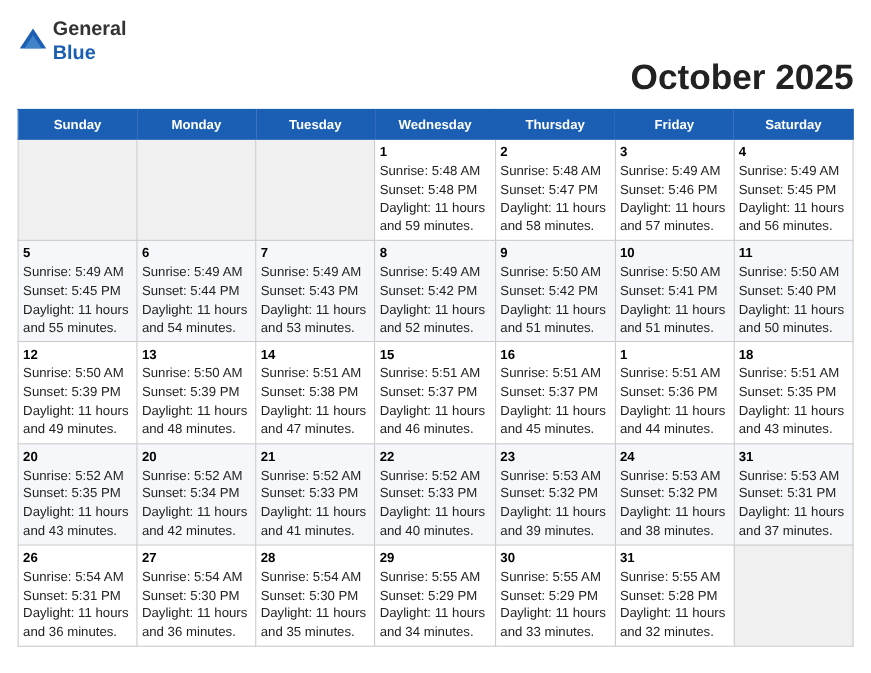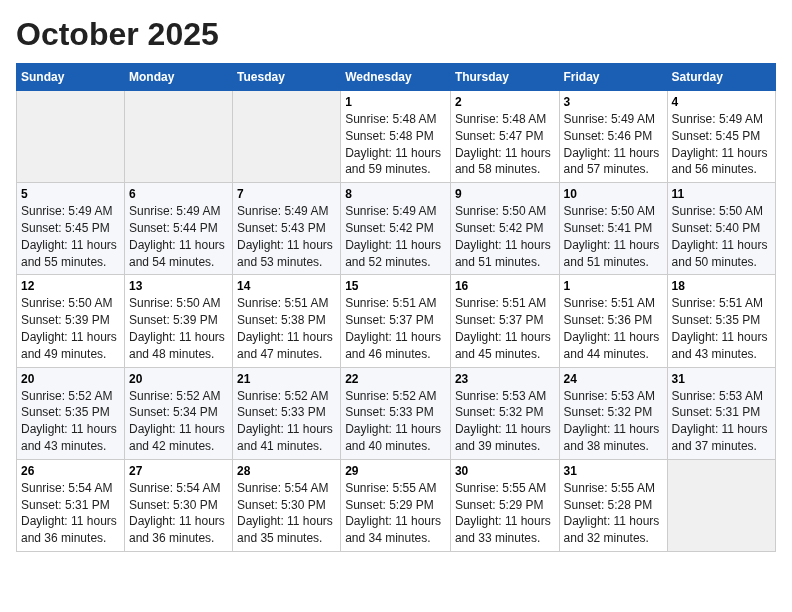--- a/index.html
+++ b/index.html
@@ -27,40 +27,41 @@
     }
     .logo-text .general { color: #333; }
     .logo-text .blue { color: #1a5fb4; }
     .logo-icon {
       width: 28px;
       height: 28px;
       margin-right: 4px;
     }
     .title-block {
       text-align: right;
+      margin-top: 36px;
     }
     .month-title {
       font-size: 32px;
       font-weight: bold;
       color: #222;
     }
     .location {
       font-size: 14px;
       color: #444;
     }
     .calendar {
       width: 100%;
       border-collapse: collapse;
       font-size: 11px;
     }
     .calendar thead th {
       background-color: #1a5fb4;
       color: #fff;
       padding: 6px 4px;
-      text-align: left;
+      text-align: center;
       font-size: 12px;
       border: 1px solid #1a5fb4;
     }
     .calendar tbody td {
       border: 1px solid #ccc;
       vertical-align: top;
       padding: 4px;
       width: 113px;
       min-height: 80px;
       background: #fff;
@@ -80,20 +81,30 @@
       line-height: 1.4;
     }
     .empty-cell {
       background: #f0f0f0 !important;
     }
   </style>
 </head>
 <body>
 
 <div class="header">
+  <div class="logo">
+    <svg class="logo-icon" viewBox="0 0 28 28" xmlns="http://www.w3.org/2000/svg">
+      <polygon points="14,2 26,20 2,20" fill="#1a5fb4"></polygon>
+      <polygon points="14,8 22,20 6,20" fill="#5b9bd5" opacity="0.6"></polygon>
+    </svg>
+    <div class="logo-text">
+      <div class="general">General</div>
+      <div class="blue">Blue</div>
+    </div>
+  </div>
   <div class="title-block">
     <div class="month-title">October 2025</div>
   </div>
 </div>
 
 <table class="calendar">
   <thead>
     <tr>
     <th>Sunday</th>
         <th>Monday</th>

